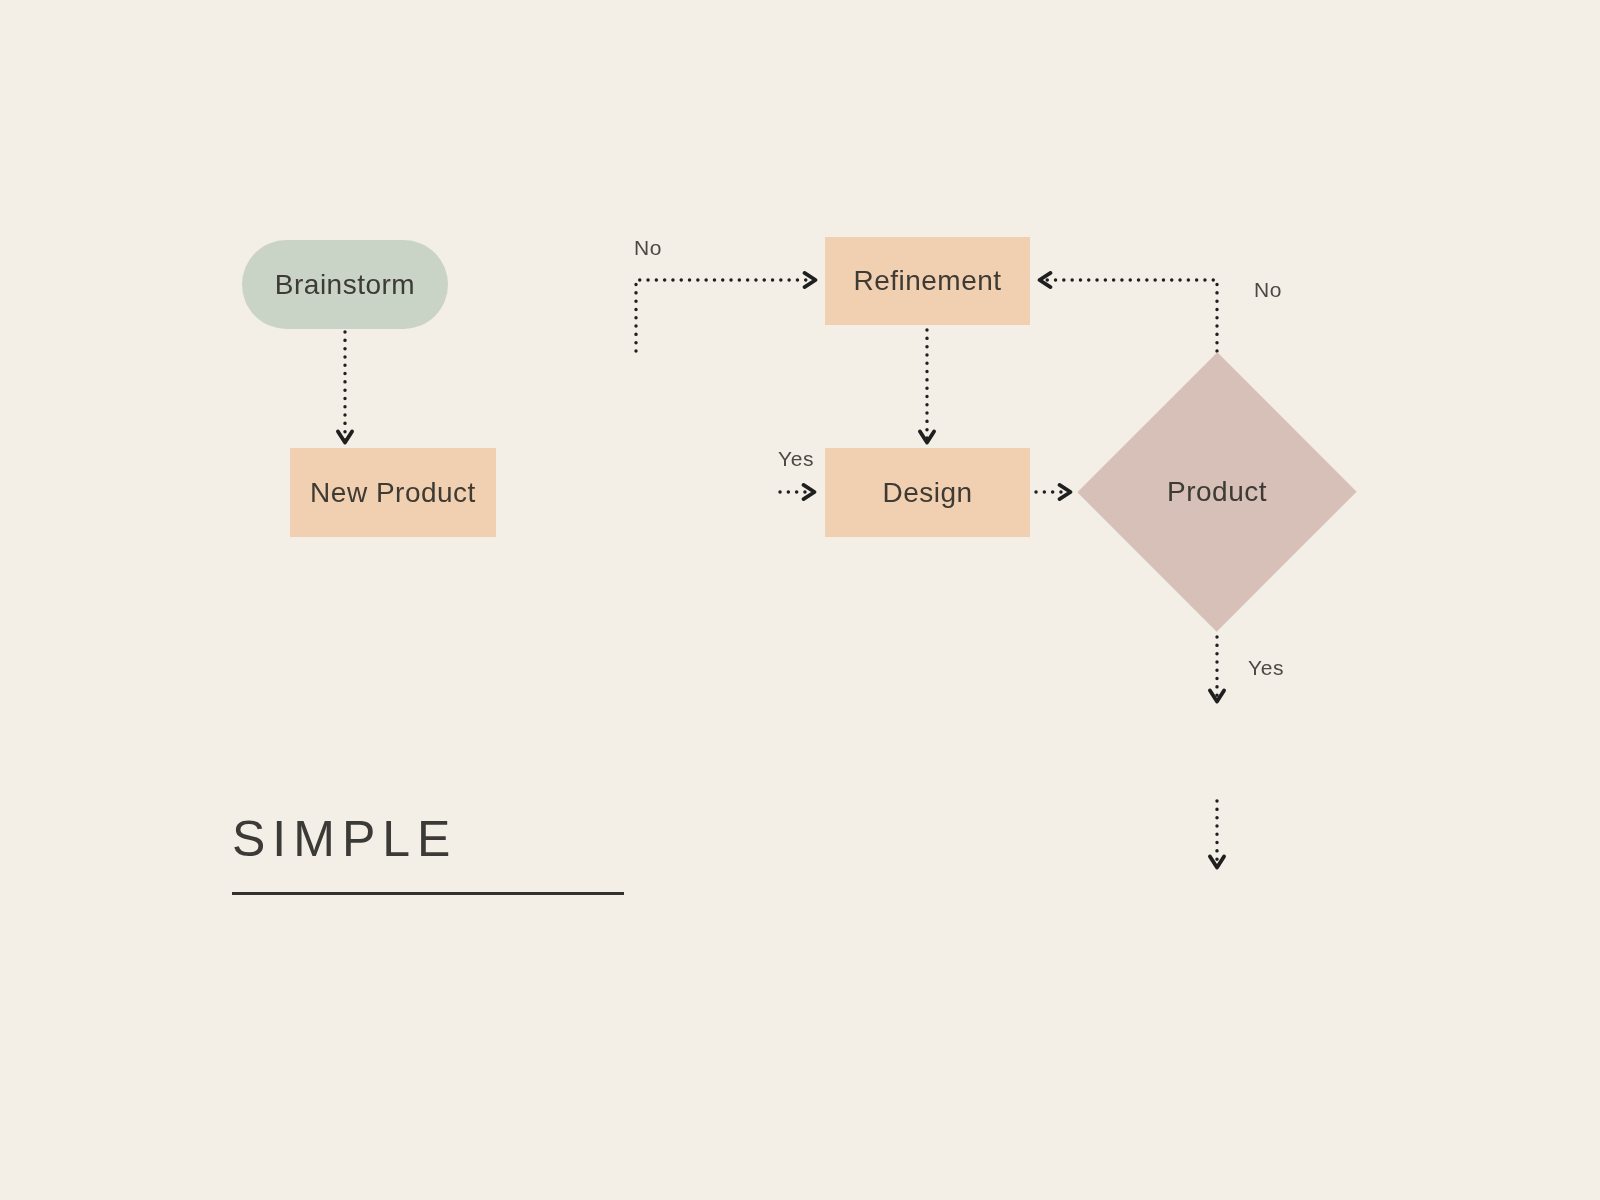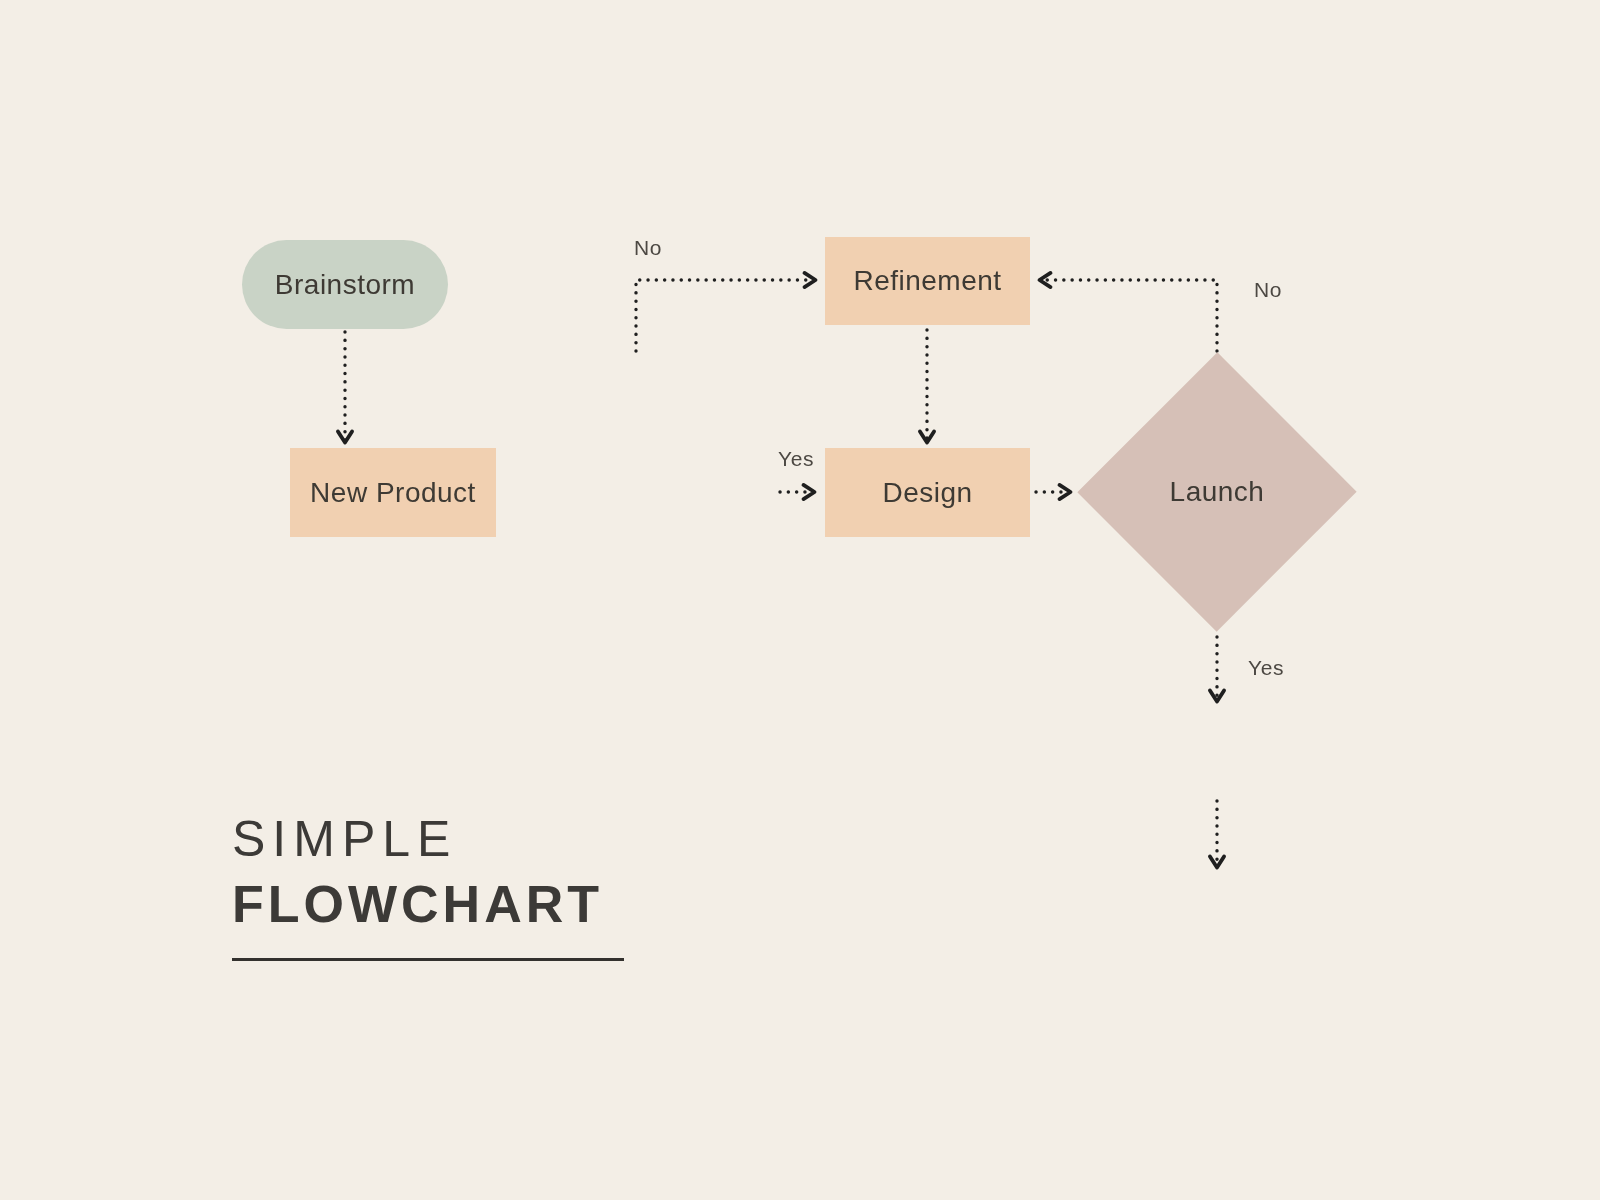--- a/index.html
+++ b/index.html
@@ -135,29 +135,28 @@
   <div class="node process" style="left:825px; top:237px; width:205px; height:88px;">
     <span class="label">Refinement</span>
   </div>
 
   <div class="node process" style="left:825px; top:448px; width:205px; height:89px;">
     <span class="label">Design</span>
   </div>
 
   <div class="node decision" style="left:1078px; top:352px; width:278px; height:280px;">
     <span class="shape"></span>
-    <span class="label">Launch</span>
+    <span class="label">Product</span>
   </div>
 
 
 
   <div class="edge-label" style="left:648px; top:248px;">No</div>
   <div class="edge-label" style="left:796px; top:459px;">Yes</div>
   <div class="edge-label" style="left:1268px; top:290px;">No</div>
   <div class="edge-label" style="left:1266px; top:668px;">Yes</div>
 
   <div class="title-block">
     <div class="title-line1">SIMPLE</div>
-    <div class="title-line2">FLOWCHART</div>
     <div class="title-underline"></div>
   </div>
 
 </div>
 
 </body></html>

